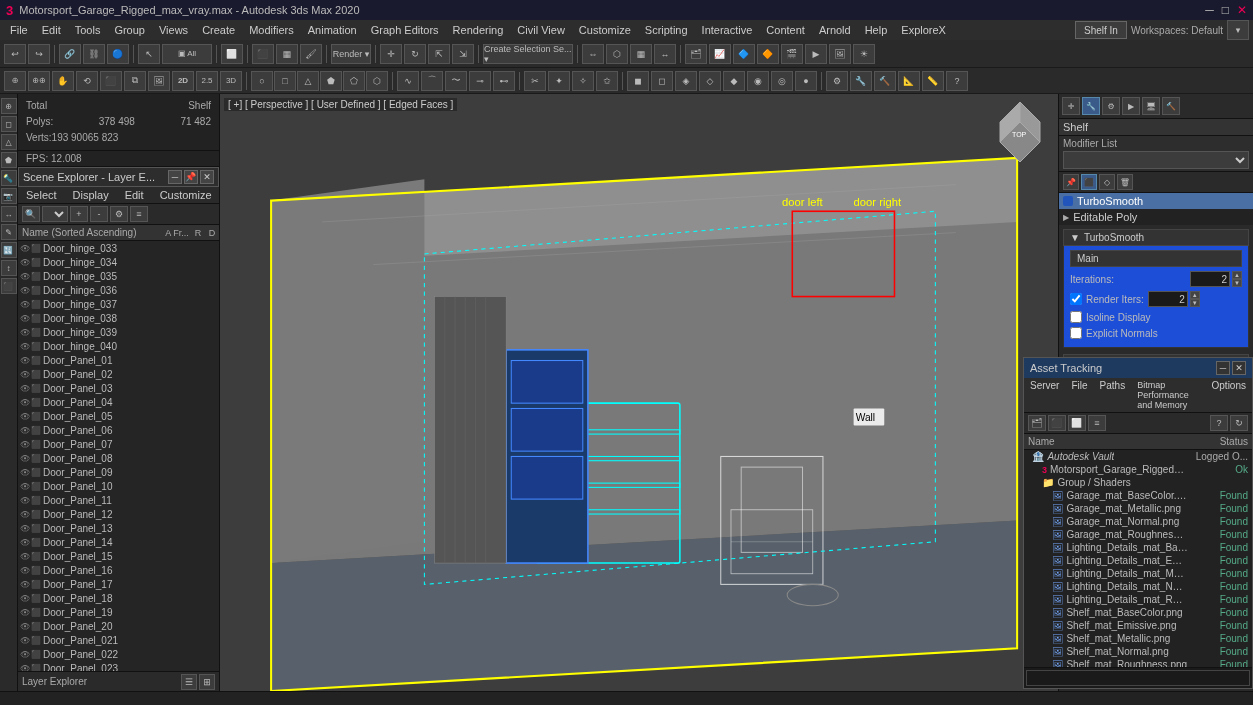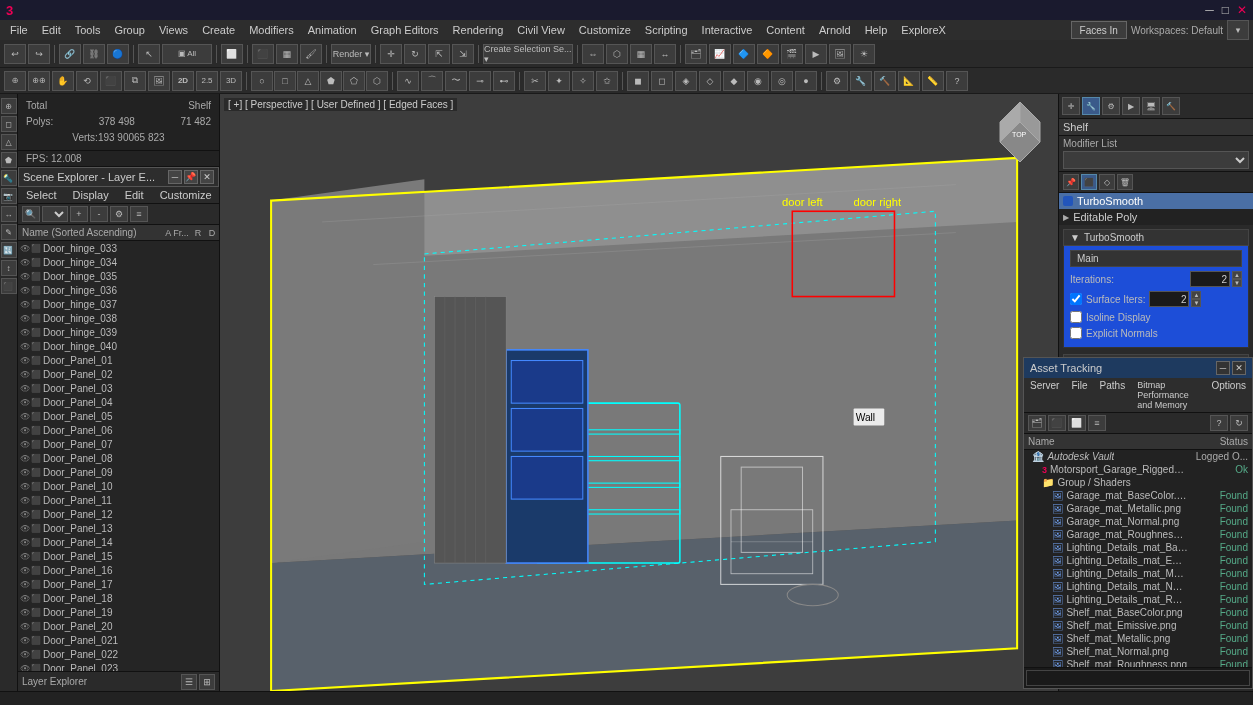--- a/index.html
+++ b/index.html
@@ -109,20 +109,21 @@
     ::-webkit-scrollbar { width: 8px; height: 8px; }
     ::-webkit-scrollbar-track { background: #1a1a1a; }
     ::-webkit-scrollbar-thumb { background: #555; }
   </style>
 </head>
 <body>
 
 <div id="titlebar">
   <div id="titlebar-left">
     <span style="color:#e05;font-weight:bold;font-size:13px;">3</span>
+    <span>Motorsport_Garage_Rigged_max_vray.max - Autodesk 3ds Max 2020</span>
   </div>
   <div id="titlebar-right">
     <span class="title-btn">─</span>
     <span class="title-btn">□</span>
     <span class="title-btn" style="color:#e05;">✕</span>
   </div>
 </div>
 
 <div id="menubar">
   <span class="menu-item">File</span>
@@ -138,21 +139,21 @@
   <span class="menu-item">Civil View</span>
   <span class="menu-item">Customize</span>
   <span class="menu-item">Scripting</span>
   <span class="menu-item">Interactive</span>
   <span class="menu-item">Content</span>
   <span class="menu-item">Arnold</span>
   <span class="menu-item">Help</span>
   <span class="menu-item">ExploreX</span>
   <div style="flex:1;"></div>
   <div style="display:flex;align-items:center;gap:4px;">
-    <div style="background:#3c3c3c;border:1px solid #666;height:18px;padding:0 8px;display:flex;align-items:center;font-size:10px;cursor:pointer;">Faces In</div>
+    <div style="background:#3c3c3c;border:1px solid #666;height:18px;padding:0 8px;display:flex;align-items:center;font-size:10px;cursor:pointer;">Shelf In</div>
     <span style="font-size:10px;color:#aaa;">Workspaces: Default</span>
     <div class="tb-btn">▾</div>
   </div>
 </div>
 
 <div class="toolbar-row" style="height:28px;">
   <div class="tb-btn" title="Undo">↩</div>
   <div class="tb-btn" title="Redo">↪</div>
   <div class="tb-sep"></div>
   <div class="tb-btn">🔗</div>
@@ -264,21 +265,21 @@
       <div id="stats">
         <div style="display:flex;justify-content:space-between;">
           <span>Total</span>
           <span>Shelf</span>
         </div>
         <div style="display:flex;justify-content:space-between;">
           <span>Polys:</span>
           <span>378 498</span>
           <span>71 482</span>
         </div>
-        <div style="display:flex;justify-content:center;">
+        <div style="display:flex;justify-content:flex-start;">
           <span>Verts:</span>
           <span>193 900</span>
           <span>65 823</span>
         </div>
       </div>
       <div id="fps-row">
         <span>FPS:</span>
         <span>12.008</span>
       </div>
 
@@ -726,21 +727,21 @@
             <div class="param-val">
               <input class="param-input" type="text" value="2" style="">
               <div class="param-spin">
                 <div class="param-spin-btn">▲</div>
                 <div class="param-spin-btn">▼</div>
               </div>
             </div>
           </div>
           <div class="param-row-full">
             <input type="checkbox" class="param-checkbox" checked="" style="">
-            <span>Surface Iters:</span>
+            <span>Render Iters:</span>
             <div class="param-val">
               <input class="param-input" type="text" value="2" style="">
               <div class="param-spin">
                 <div class="param-spin-btn">▲</div>
                 <div class="param-spin-btn">▼</div>
               </div>
             </div>
           </div>
           <div class="param-row-full">
             <input type="checkbox" class="param-checkbox" style="">

